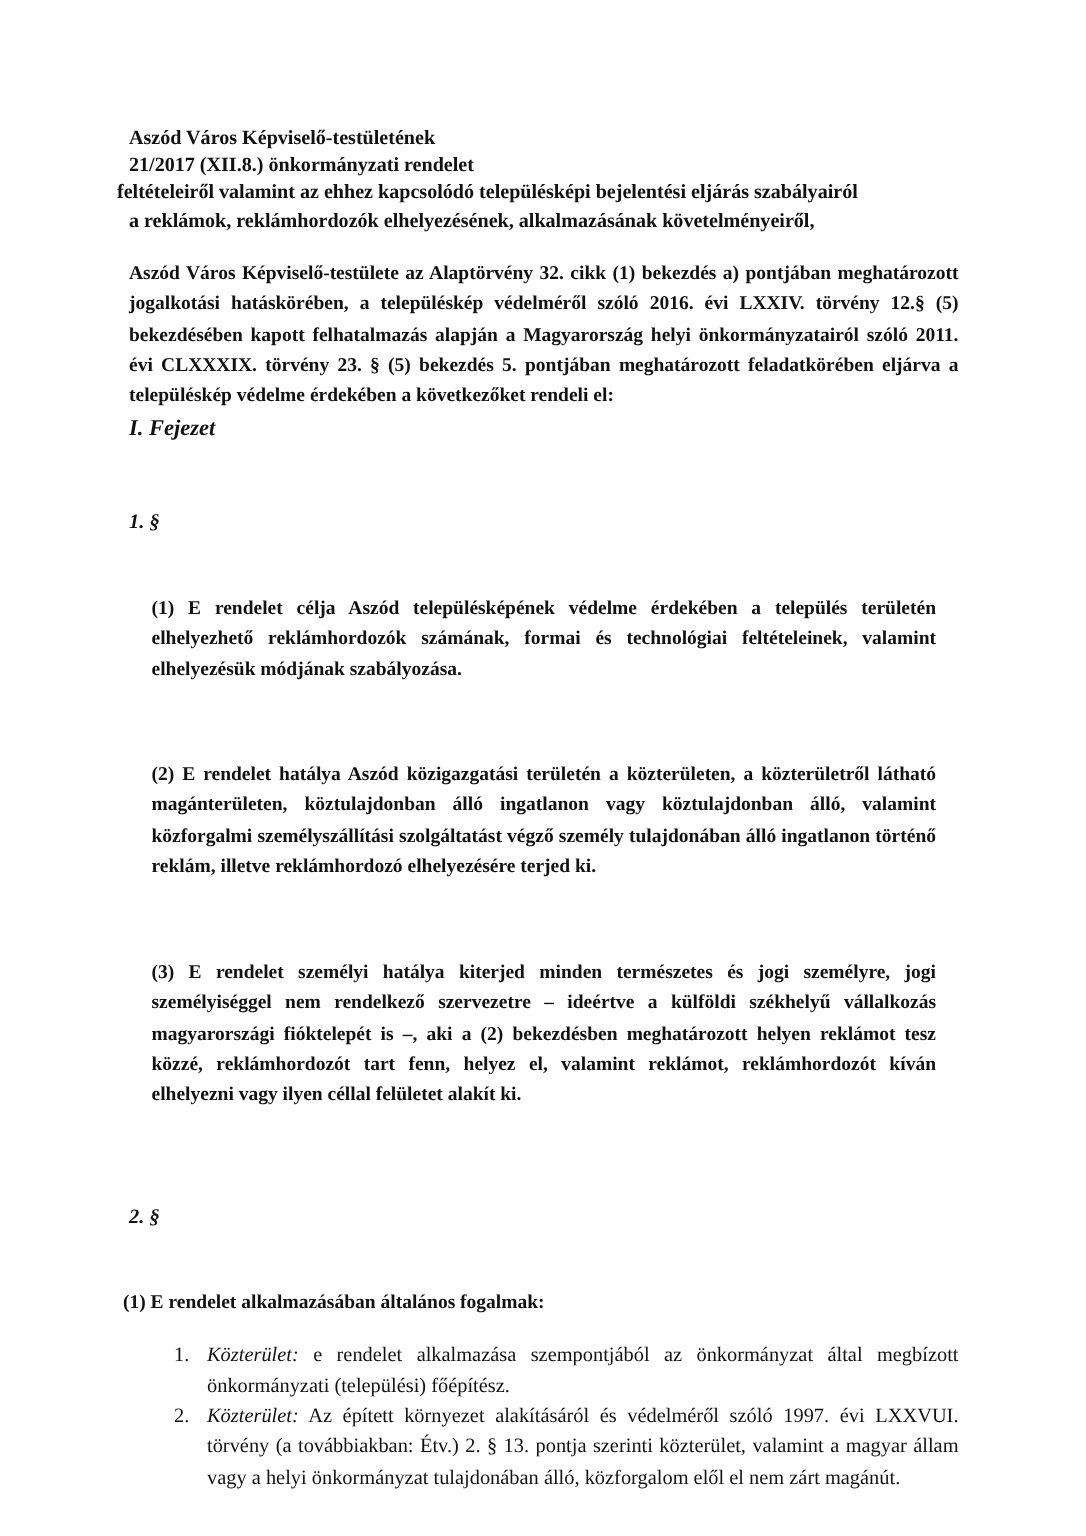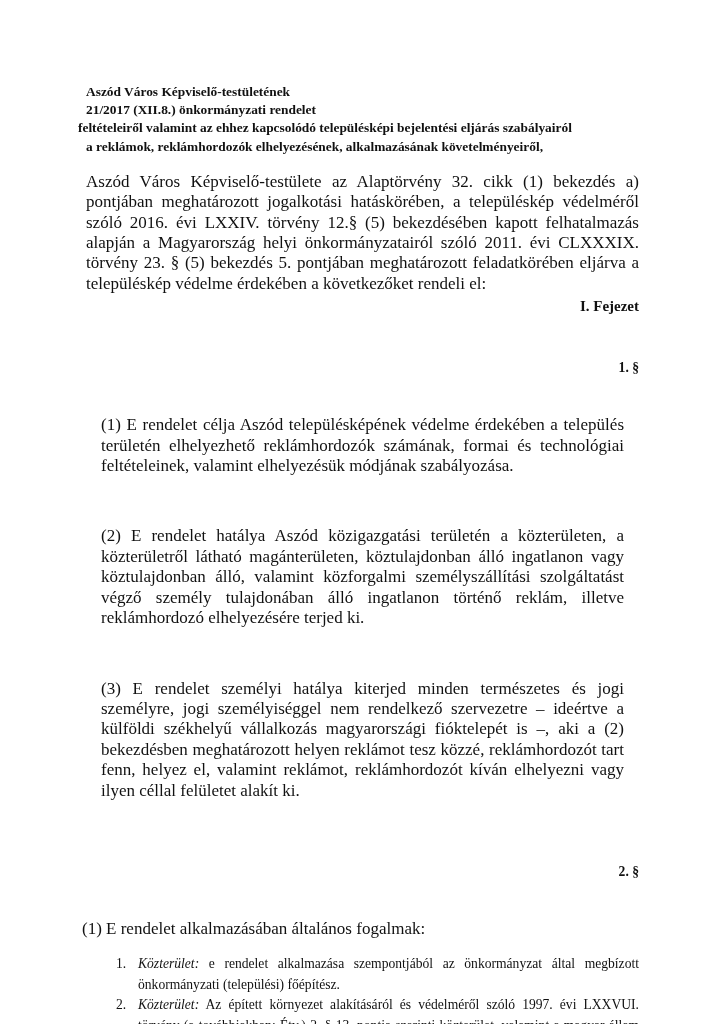--- a/index.html
+++ b/index.html
@@ -4,22 +4,22 @@
   <style>
     html, body { margin: 0; padding: 0; background: #ffffff; }
     body { width: 724px; height: 1024px; position: relative; overflow: hidden; }
     .page {
       position: absolute; left: 0; top: 0; width: 724px; height: 1024px;
       background: #ffffff; color: #111111;
       font-family: "Liberation Serif", "DejaVu Serif", serif;
     }
     .content { position: absolute; left: 86px; top: 83px; width: 553px; }
     .title-block { text-align: left; font-weight: bold; font-size: 13.4px; line-height: 18.2px; }
-    .body-text { font-size: 17px; line-height: 20.4px; text-align: justify; margin: 0; }
-    .centered { text-align: right; font-weight: bold; font-size: 13.6px; }
+    .body-text { font-size: 13px; line-height: 20.4px; text-align: justify; margin: 0; font-weight: bold; }
+    .centered { text-align: left; font-weight: bold; font-size: 13.6px; font-style: italic; }
     .chapter { font-size: 15px; margin-top: 2px; line-height: 20px; }
     .p { margin: 15px; }
     .gap-20 { height: 20px; }
     .gap-16 { height: 16px; }
     .gap-24 { height: 24px; }
     ol.defs { list-style: none; margin: 0; padding: 0; }
     ol.defs li { position: relative; padding-left: 52px; text-align: justify; font-size: 13.6px; line-height: 20.4px; }
     ol.defs li .num { position: absolute; left: 30px; top: 0; }
     .term { font-style: italic; }
   </style>

